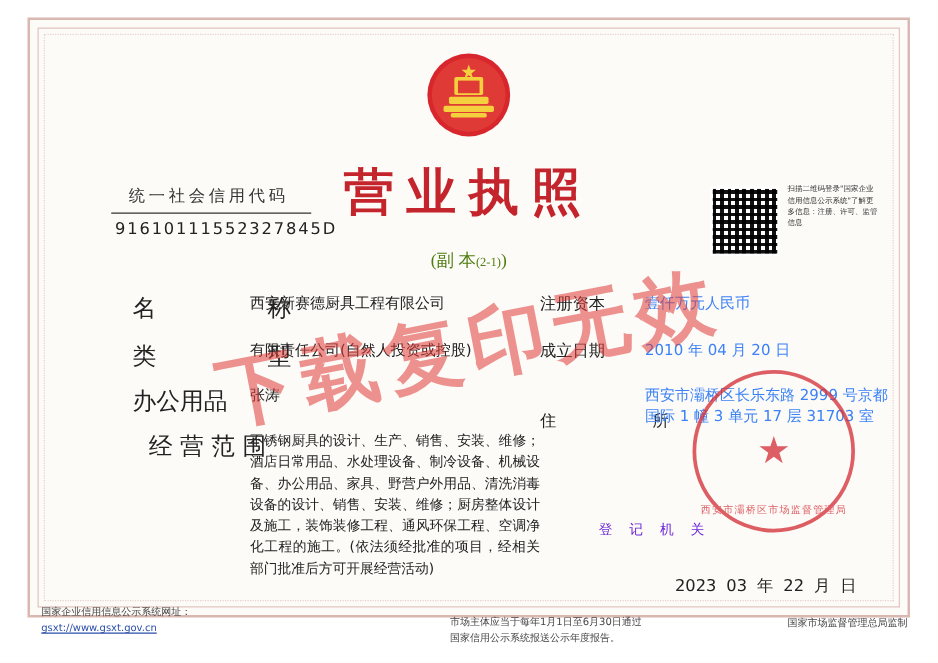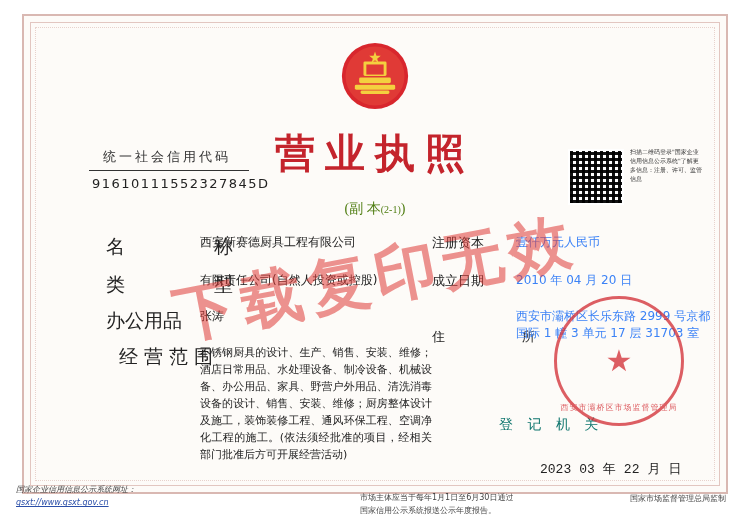--- a/index.html
+++ b/index.html
@@ -123,25 +123,25 @@
   .scope{
     position:absolute;left:176px;top:0;
     width:232px;
     font-size:11px;line-height:1.55;color:#222;
     text-align:justify;
   }
 
   
   .registry{
     position:absolute;left:455px;top:400px;
-    font-size:14px;letter-spacing:5px;color:#0f766e;white-space:nowrap;margin-left:20px;
+    font-size:11px;letter-spacing:5px;color:#6d28d9;white-space:nowrap;
   }
   .date-line{
     position:absolute;left:512px;top:444px;
-    font-size:13px;color:#222;white-space:nowrap;font-family:Liberation Mono, monospace;
+    font-size:13px;color:#222;white-space:nowrap;
   }
   .date-line span{margin:0 4px;}
   .seal{
     position:absolute;right:42px;bottom:66px;
     width:124px;height:124px;
     border:3px solid #d4333a;
     border-radius:50%;
     opacity:.78;
     z-index:5;
   }
@@ -162,21 +162,21 @@
     font-size:62px;font-weight:bold;color:rgba(222,58,54,.55);
     letter-spacing:6px;white-space:nowrap;
     z-index:6;pointer-events:none;
   }
 
   
   .footer{
     position:absolute;left:0;bottom:6px;width:750px;
     font-size:8px;color:#444;
   }
-  .f-left{position:absolute;left:16px;bottom:14px;width:240px;line-height:1.7;font-style:italic;}
+  .f-left{position:absolute;left:33px;bottom:14px;width:240px;line-height:1.7;}
   .f-left a{color:#2a4ea8;text-decoration:underline;}
   .f-mid{position:absolute;left:360px;bottom:6px;width:230px;line-height:1.7;}
   .f-right{position:absolute;right:24px;bottom:20px;text-align:right;}
 </style>
 </head>
 <body>
 
 <div class="cert">
 
   <svg class="emblem" viewBox="0 0 100 100">

